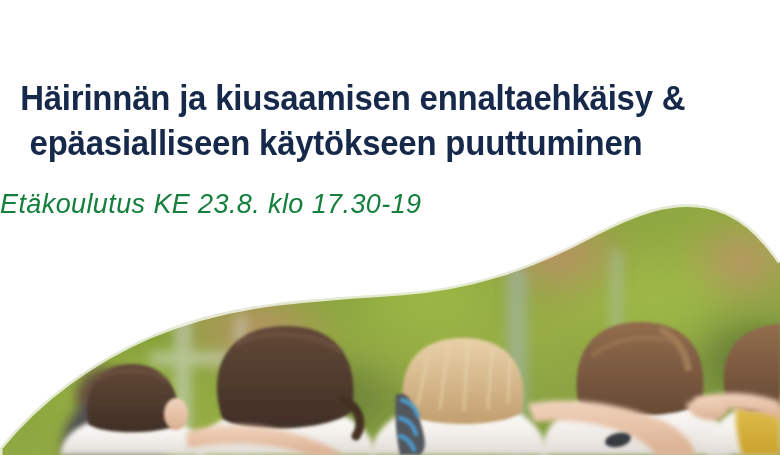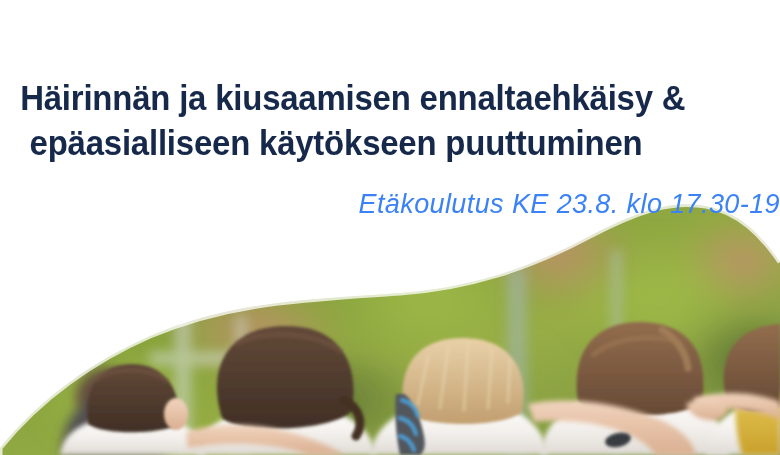--- a/index.html
+++ b/index.html
@@ -49,22 +49,22 @@
     display: block;
     white-space: nowrap;
     transform: scaleX(0.94);
     transform-origin: 50% 50%;
   }
   #subtitle {
     position: absolute;
     left: 0;
     top: 189px;
     width: 780px;
-    text-align: right;
-    color: #3b82f6;
+    text-align: left;
+    color: #15803d;
     font-size: 27px;
     font-style: italic;
     font-weight: 400;
     letter-spacing: 0.4px;
     z-index: 5;
     pointer-events: none;
   }
 </style>
 </head>
 <body>

